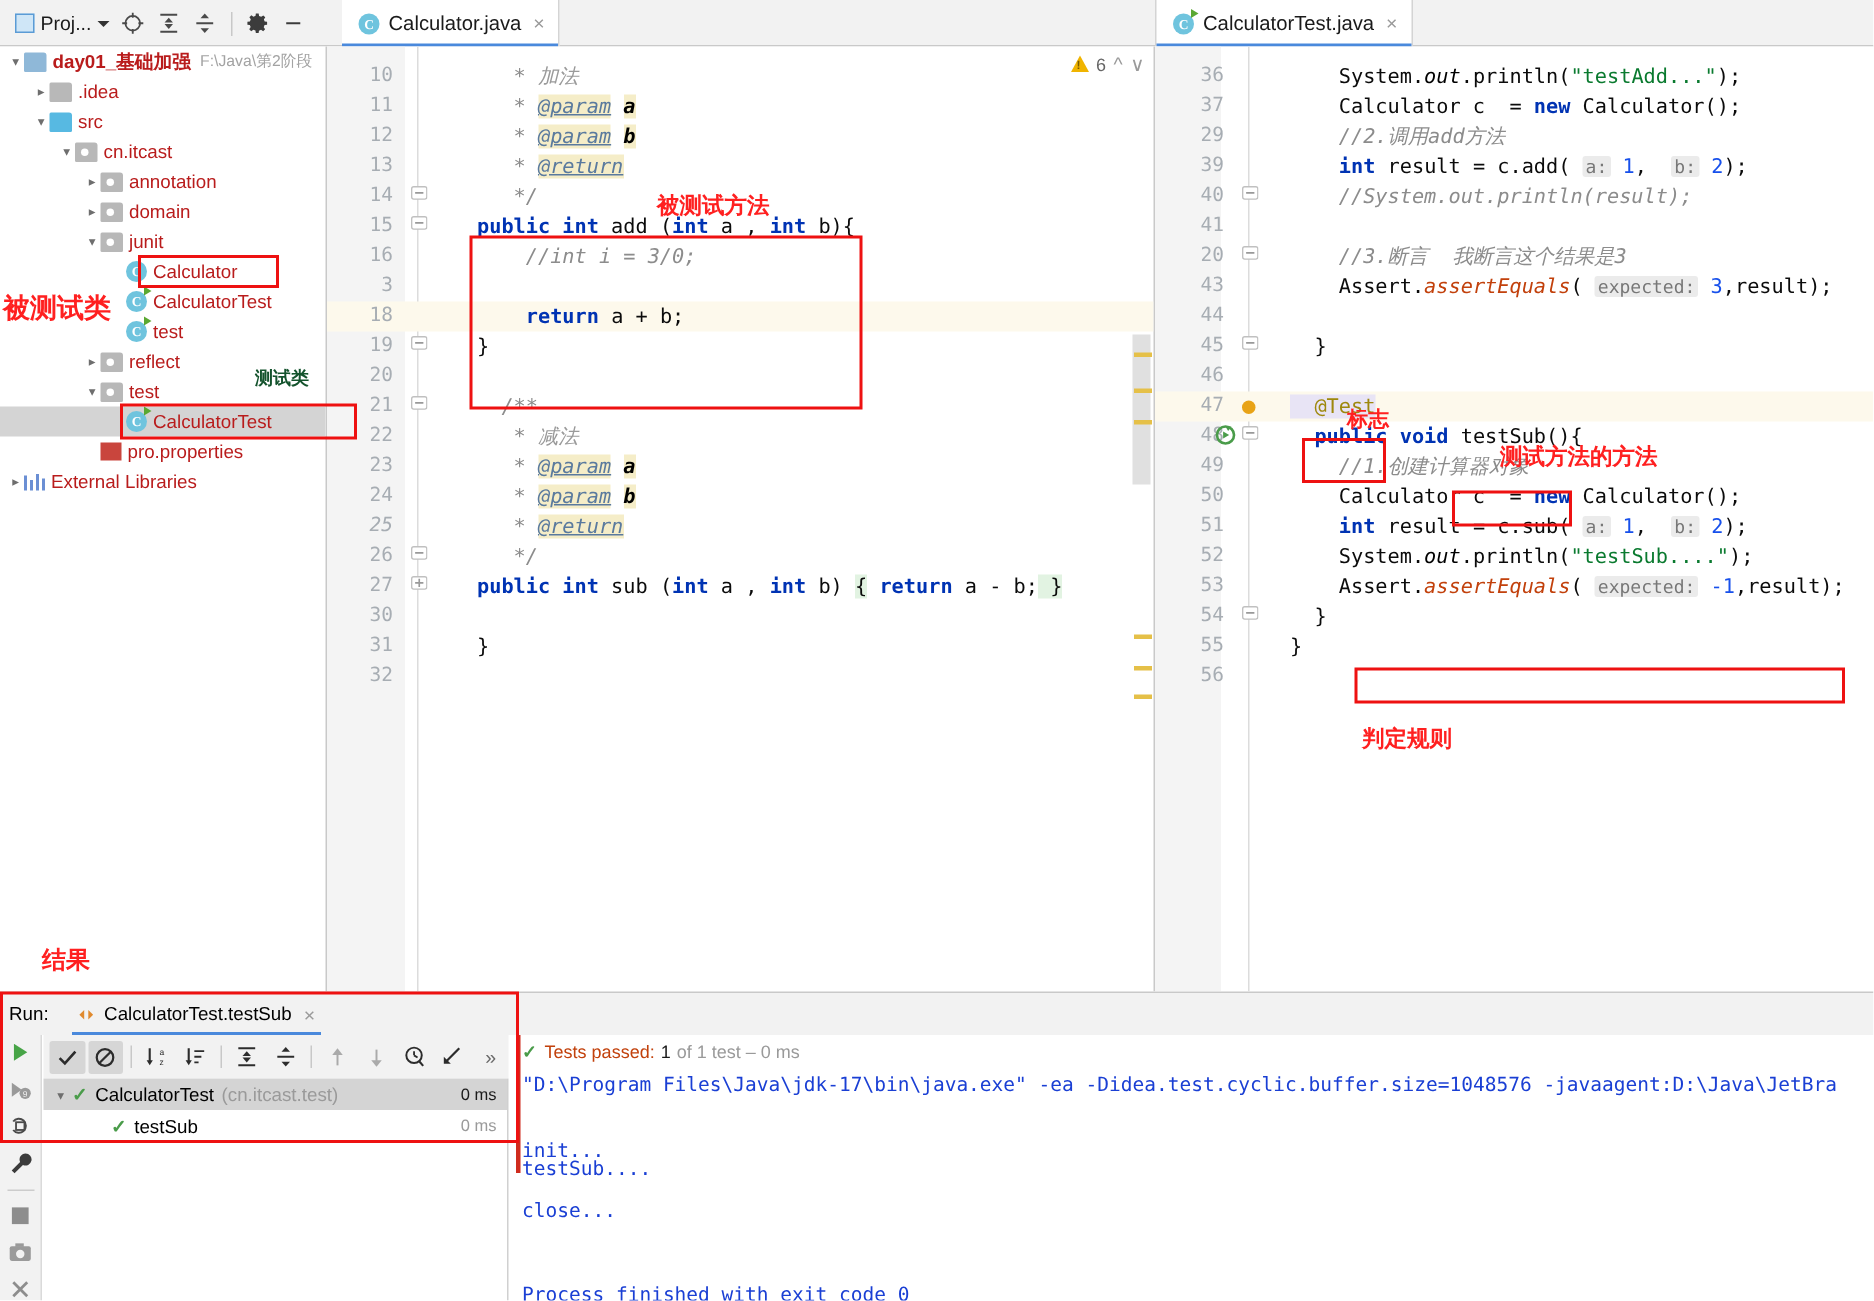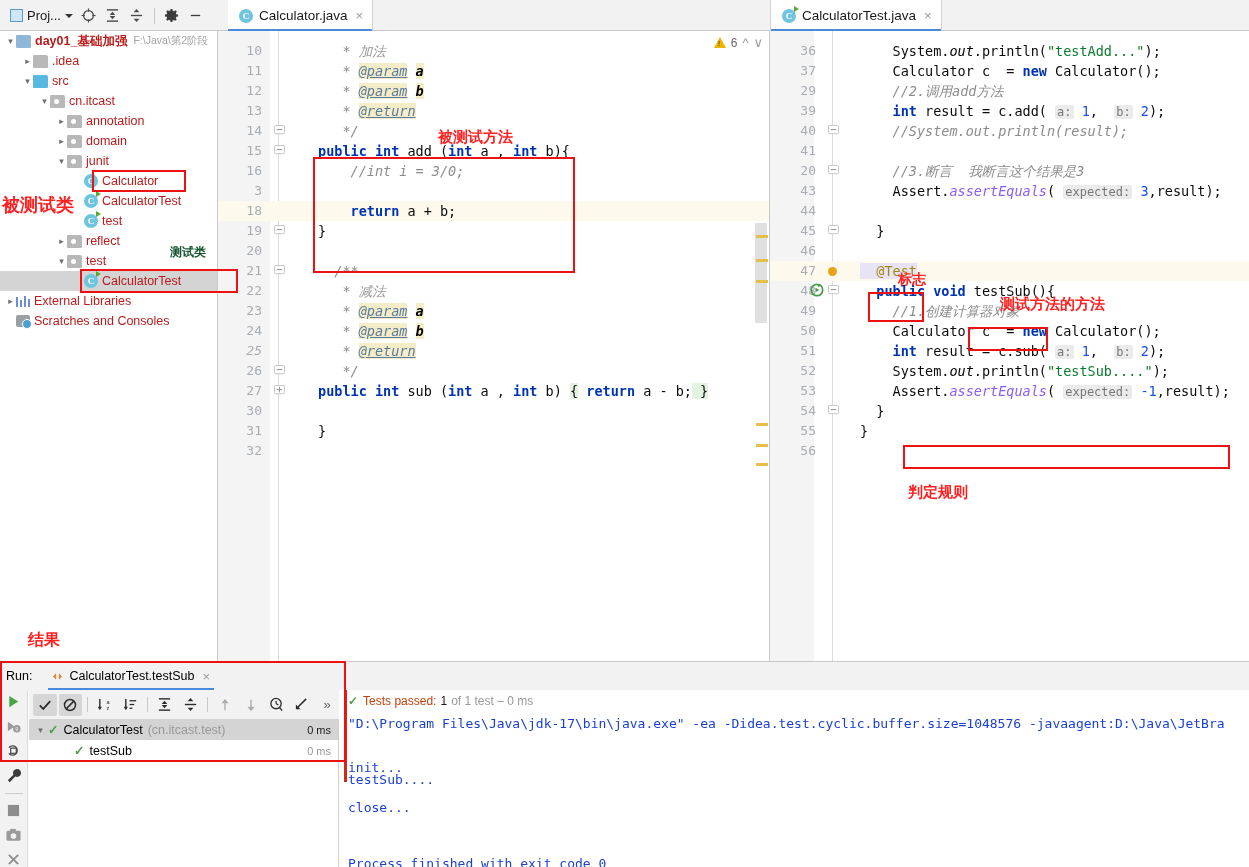--- a/index.html
+++ b/index.html
@@ -68,21 +68,21 @@
   .hl-row { position:absolute; left:0; right:0; height:20px; background:#fdf9ec; }
   .kw { color:#0033b3; font-weight:bold; }
   .cm { color:#8c8c8c; font-style:italic; }
   .cmz { color:#9a9a9a; font-style:italic; }
   .jd { color:#8c8c8c; font-style:italic; }
   .tag { color:#5a7a9e; font-style:italic; text-decoration:underline; background:#f5edc8; }
   .pv { color:#000; font-weight:bold; font-style:italic; background:#f5edc8; }
   .str { color:#0a7a2f; }
   .num { color:#1750eb; }
   .fld { color:#000000; font-style:italic; }
-  .mth { color:#8b5cf6; font-style:italic; }
+  .mth { color:#c2410c; font-style:italic; }
   .hint { background:#ebebeb; color:#777; font-size:12px; padding:0 2px; border-radius:2px; }
   .grnbg { background:#e2f3e2; }
 
   .warnbox { position:absolute; right:6px; top:4px; display:flex; align-items:center; gap:5px; font-size:12px; color:#666; }
   .tri { width:0;height:0;border-left:6px solid transparent;border-right:6px solid transparent;border-bottom:11px solid #f0b400; position:relative; }
   .tri::after{content:"!";position:absolute;left:-2px;top:2px;color:#7a5c00;font-size:8px;font-weight:bold;}
 
   .markstrip { position:absolute; top:0; bottom:0; width:14px; }
   .mk { position:absolute; left:1px; width:12px; height:2.5px; background:#e5c048; }
   .thumb { position:absolute; width:12px; background:#e0e0e0; left:0; }
@@ -246,34 +246,34 @@
           <span class="arrow">▾</span>
           <span class="ficon folder pkg"></span>
           <span class="tname">test</span>
         </div>
         <div class="trow sel" style="padding-left: 73px;">
           <span class="arrow"></span>
           <span class="cls-icon test">C</span>
           <span style="width:4px;display:inline-block"></span>
           <span class="tname">CalculatorTest</span>
         </div>
+        <div class="trow" style="padding-left: 56px;">
+          <span class="arrow"></span>
+          <span class="propicon"></span>
+          <span class="tname">pro.properties</span>
+        </div>
         <div class="trow" style="padding-left: 5px;">
           <span class="arrow">▸</span>
           <span class="libicon">
             <i style="height:10px"></i>
             <i style="height:7px"></i>
             <i style="height:11px"></i>
             <i style="height:8px"></i>
           </span>
           <span class="tname">External Libraries</span>
-        </div>
-        <div class="trow" style="padding-left: 5px;">
-          <span class="arrow"></span>
-          <span class="scr-icon"></span>
-          <span class="tname">Scratches and Consoles</span>
         </div>
       </div>
   </div>
 
   <div class="editor ed-left">
     <div class="gutter"></div>
     <div class="vline" style="left:60px; top:0; bottom:0;"></div>
     <div id="left-code">
         <div class="lineno" style="top: 10px; right: auto; left: 0px; width: 52px; text-align: right; padding-right: 8px;">10</div>
         <div class="code" style="top: 10px; left: 100px;"><span class="jd">   * </span><span class="cmz">加法</span></div>

